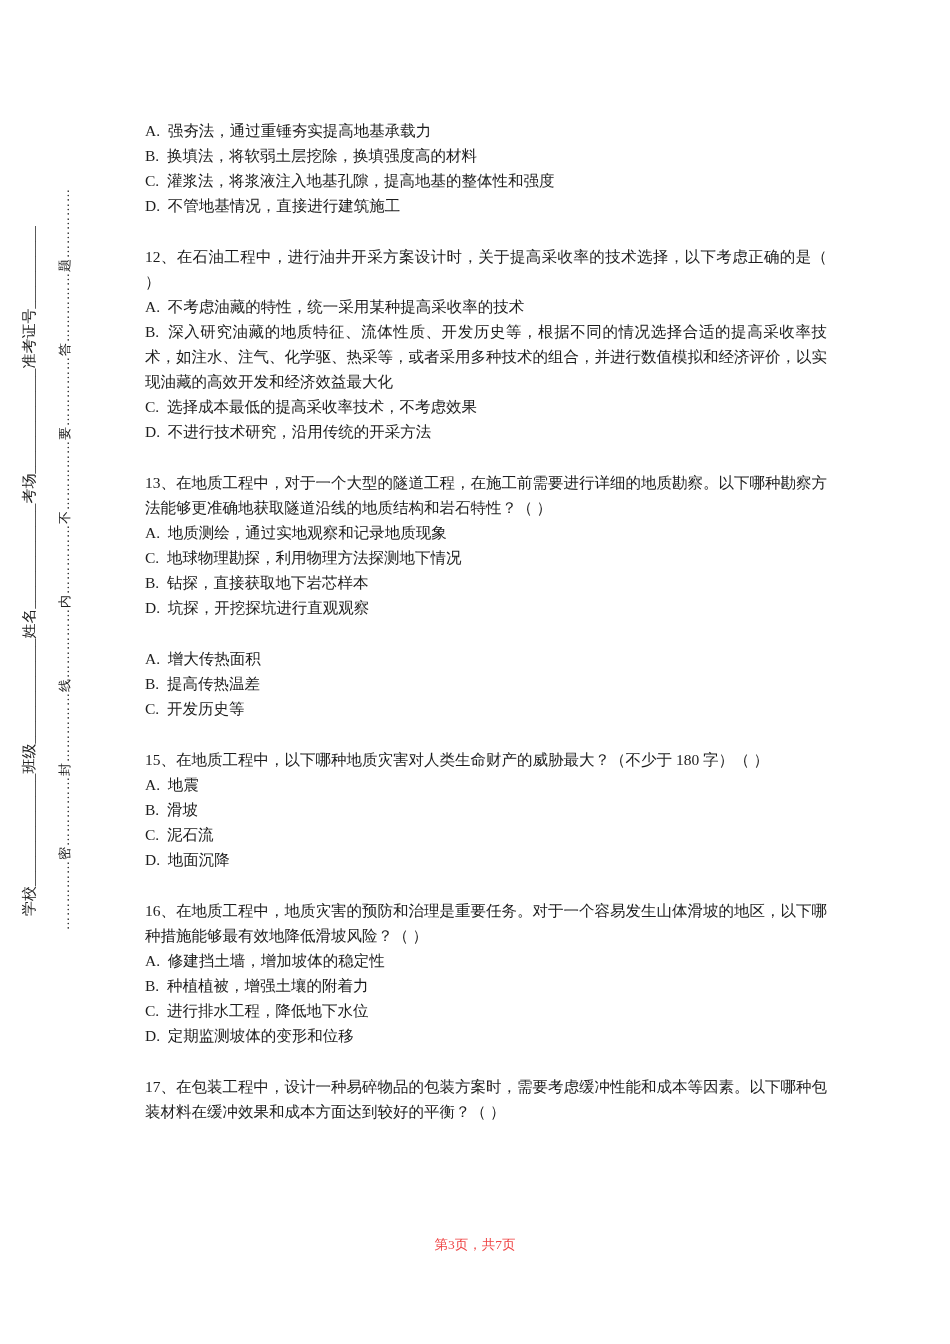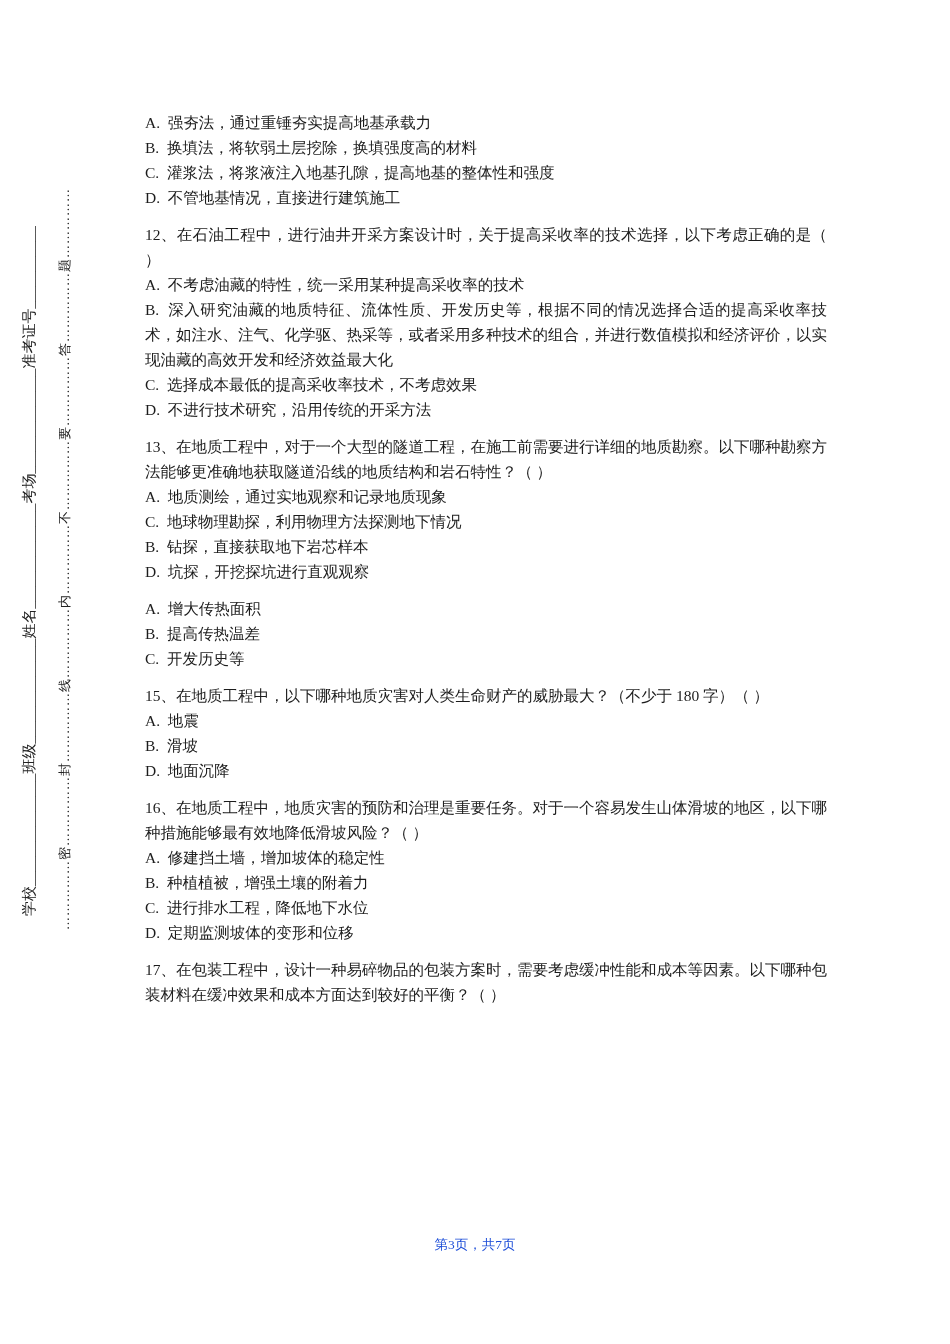--- a/index.html
+++ b/index.html
@@ -15,22 +15,22 @@
   .content {
     position: absolute;
     left: 145px;
     top: 110px;
     width: 682px;
     font-size: 15.5px;
     line-height: 25px;
     text-align: justify;
   }
   .content p { white-space: pre-wrap; }
-  .block { margin-top: 12px; }
-  .block:first-child { margin-top: 0; }
+  .block { margin-top: 26px; }
+  .block:first-child { margin-top: 8px; }
   .side-fields {
     position: absolute;
     left: 20px;
     top: 916px;
     transform: rotate(-90deg);
     transform-origin: 0 0;
     white-space: nowrap;
     font-size: 15px;
     color: #222;
   }
@@ -45,21 +45,21 @@
     letter-spacing: 1px;
     color: #222;
   }
   .footer {
     position: absolute;
     top: 1236px;
     left: 0;
     width: 100%;
     text-align: center;
     font-size: 13.5px;
-    color: #1d4ed8;
+    color: #ef4444;
   }
 </style>
 </head>
 <body>
 
 <div class="side-fields">学校_______________班级______________姓名______________考场______________准考证号___________</div>
 <div class="side-seal">……………密……………封……………线……………内……………不……………要……………答……………题……………</div>
 
 <div class="content">
 
@@ -89,20 +89,21 @@
   <div class="block">
     <p>A.  增大传热面积</p>
     <p>B.  提高传热温差</p>
     <p>C.  开发历史等</p>
   </div>
 
   <div class="block">
     <p>15、在地质工程中，以下哪种地质灾害对人类生命财产的威胁最大？（不少于 180 字）（ ）</p>
     <p>A.  地震</p>
     <p>B.  滑坡</p>
+    <p>C.  泥石流</p>
     <p>D.  地面沉降</p>
   </div>
 
   <div class="block">
     <p>16、在地质工程中，地质灾害的预防和治理是重要任务。对于一个容易发生山体滑坡的地区，以下哪种措施能够最有效地降低滑坡风险？（ ）</p>
     <p>A.  修建挡土墙，增加坡体的稳定性</p>
     <p>B.  种植植被，增强土壤的附着力</p>
     <p>C.  进行排水工程，降低地下水位</p>
     <p>D.  定期监测坡体的变形和位移</p>
   </div>

